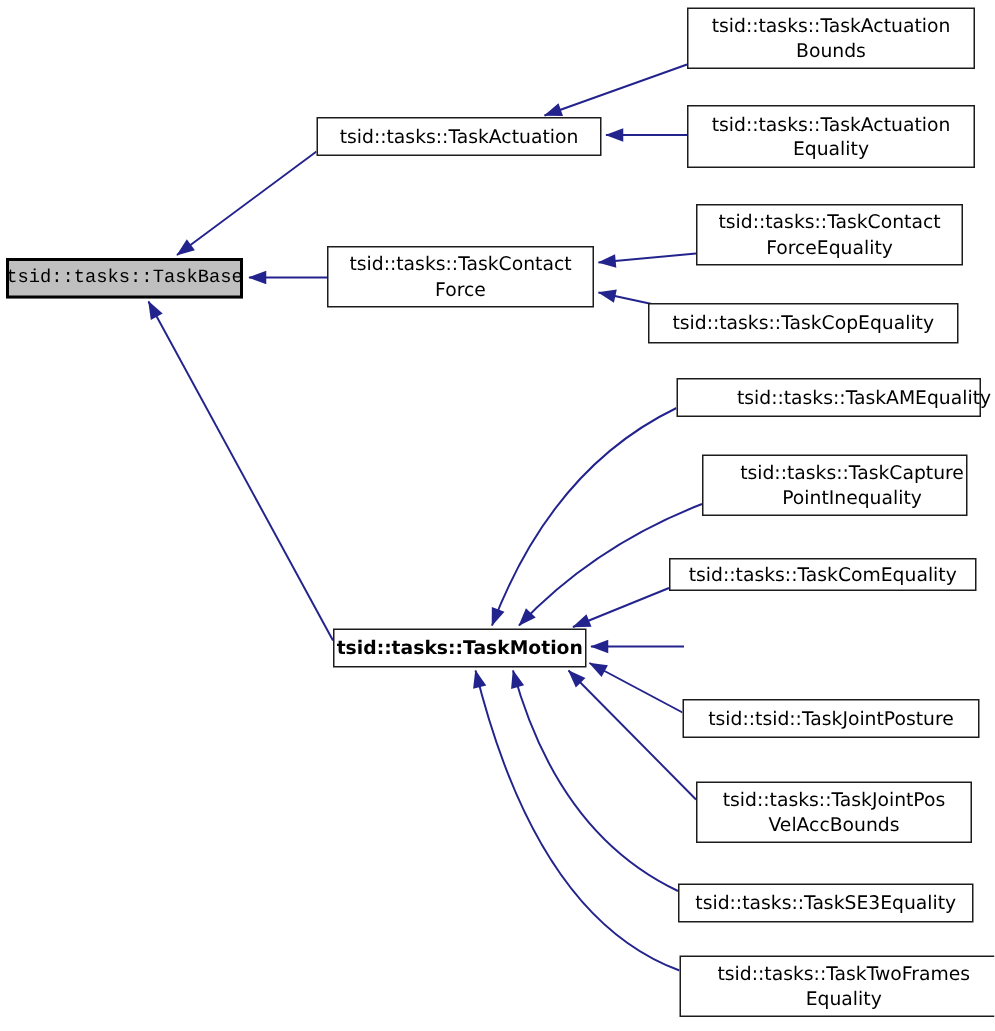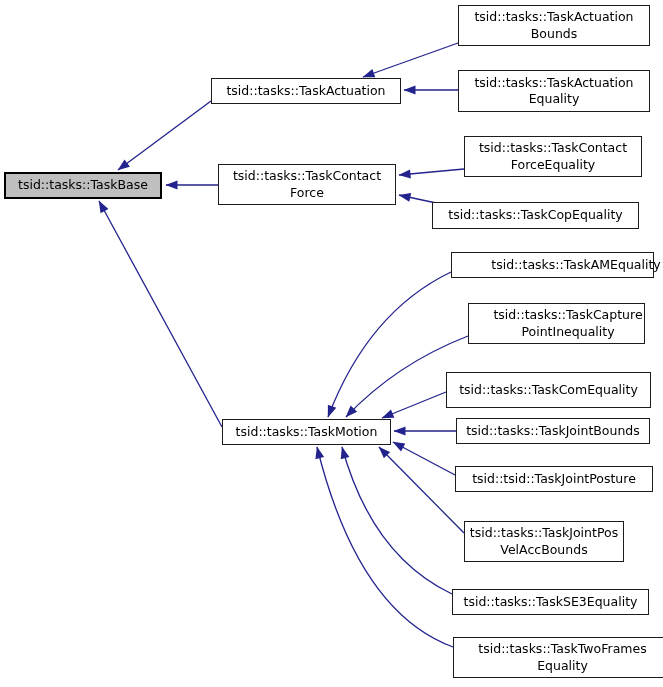--- a/index.html
+++ b/index.html
@@ -65,34 +65,34 @@
     <path class="edge" d="M 451,272 Q 368,312 328,417" marker-end="url(#arrow)"></path>
     <path class="edge" d="M 468,336 Q 396,364 346,417" marker-end="url(#arrow)"></path>
     <path class="edge" d="M 446,392 L 382,418" marker-end="url(#arrow)"></path>
     <path class="edge" d="M 456,431 L 394,431" marker-end="url(#arrow)"></path>
     <path class="edge" d="M 455,475 L 393,442" marker-end="url(#arrow)"></path>
     <path class="edge" d="M 464,533 L 379,447" marker-end="url(#arrow)"></path>
     <path class="edge" d="M 452,594 Q 372,556 342,447" marker-end="url(#arrow)"></path>
     <path class="edge" d="M 453,647 Q 358,612 317,447" marker-end="url(#arrow)"></path>
   </svg>
 
-  <div class="node selected" style="left:4px; top:172px; width:158px; height:27px;">
+  <div class="node selected" style="left:4px; top:172px; width:158px; height:27px;font-family:Liberation Mono, monospace;">
     <span class="node-label">tsid::tasks::TaskBase</span>
   </div>
 
   <div class="node" style="left:211px; top:78px; width:190px; height:26px;">
     <span class="node-label">tsid::tasks::TaskActuation</span>
   </div>
 
   <div class="node" style="left:218px; top:164px; width:178px; height:41px;">
     <span class="node-label">tsid::tasks::TaskContact
 Force</span>
   </div>
 
-  <div class="node" style="left:222px; top:419px; width:169px; height:26px;">
+  <div class="node" style="left:222px; top:419px; width:169px; height:26px;font-weight:bold;">
     <span class="node-label">tsid::tasks::TaskMotion</span>
   </div>
 
   <div class="node" style="left:458px; top:5px; width:192px; height:41px;">
     <span class="node-label">tsid::tasks::TaskActuation
 Bounds</span>
   </div>
 
   <div class="node" style="left:458px; top:70px; width:192px; height:42px;">
     <span class="node-label">tsid::tasks::TaskActuation
@@ -110,33 +110,30 @@
 
   <div class="node" style="left:451px; top:252px; width:203px; height:26px;padding-left:47px;">
     <span class="node-label">tsid::tasks::TaskAMEquality</span>
   </div>
 
   <div class="node" style="left:468px; top:303px; width:177px; height:41px;padding-left:23px;">
     <span class="node-label">tsid::tasks::TaskCapture
 PointInequality</span>
   </div>
 
-  <div class="node" style="left:446px; top:372px; width:205px; height:36px;">
+  <div class="node" style="left:446px; top:372px; width:205px; height:22px;">
     <span class="node-label">tsid::tasks::TaskComEquality</span>
   </div>
 
-  <div class="node" style="left:456px; top:418px; width:194px; height:26px;">
-    <span class="node-label">tsid::tasks::TaskJointBounds</span>
-  </div>
 
   <div class="node" style="left:455px; top:466px; width:198px; height:26px;">
     <span class="node-label">tsid::tsid::TaskJointPosture</span>
   </div>
 
-  <div class="node" style="left:464px; top:521px; width:160px; height:41px;">
+  <div class="node" style="left:464px; top:521px; width:184px; height:41px;">
     <span class="node-label">tsid::tasks::TaskJointPos
 VelAccBounds</span>
   </div>
 
   <div class="node" style="left:452px; top:589px; width:197px; height:26px;">
     <span class="node-label">tsid::tasks::TaskSE3Equality</span>
   </div>
 
   <div class="node" style="left:453px; top:637px; width:219px; height:41px;">
     <span class="node-label">tsid::tasks::TaskTwoFrames

